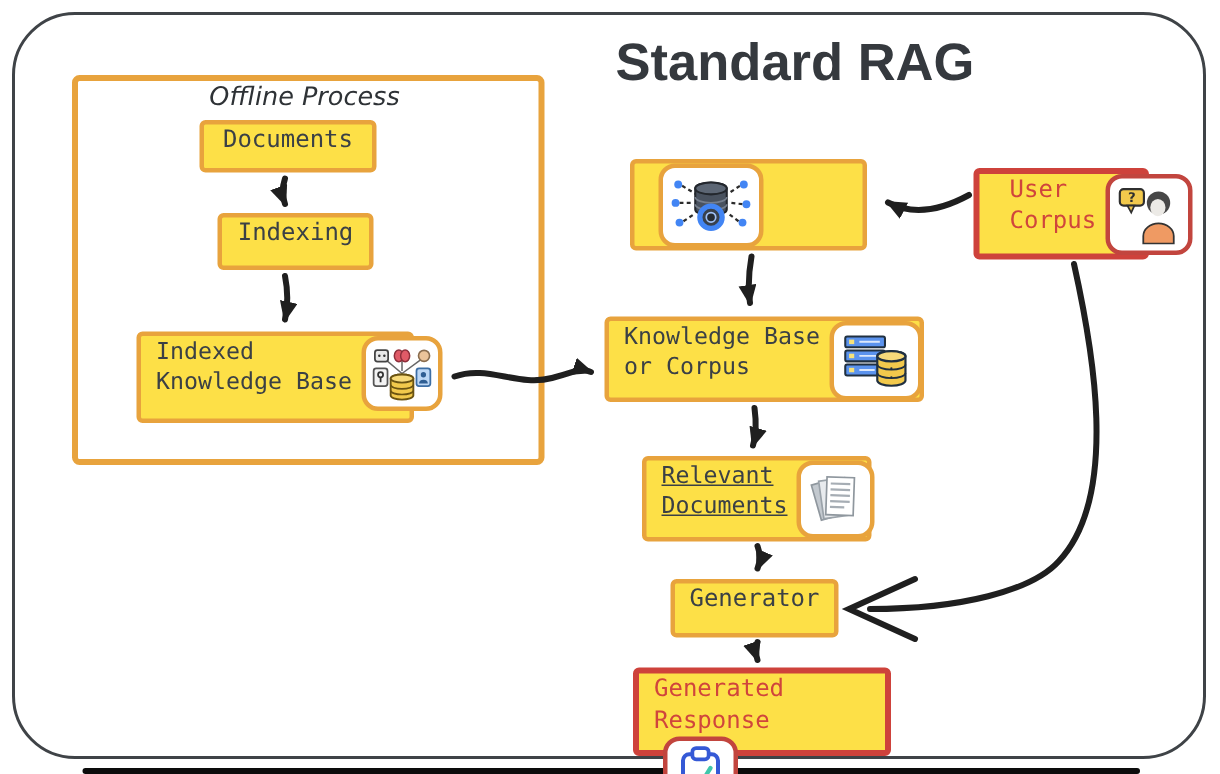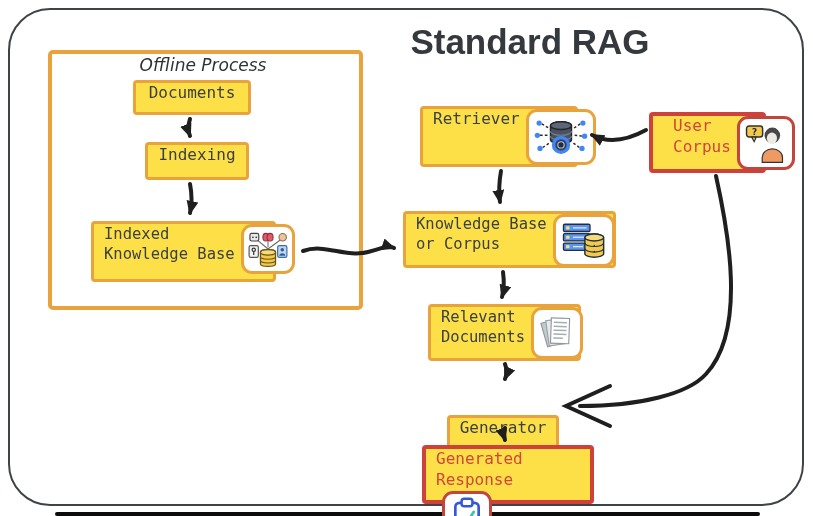--- a/index.html
+++ b/index.html
@@ -76,21 +76,20 @@
         <circle cx="42" cy="23" r="2.1" fill="#2f5e93"></circle>
         <path d="M38.5,30 a3.5,3 0 0 1 7,0 z" fill="#2f5e93"></path>
         <path d="M16,26 a9,3.2 0 0 1 18,0 v13.5 a9,3.2 0 0 1 -18,0 z" fill="#F2C94C" stroke="#6b5412" stroke-width="1.5"></path>
         <ellipse cx="25" cy="26" rx="9" ry="3.2" fill="#F7DA7A" stroke="#6b5412" stroke-width="1.5"></ellipse>
         <path d="M16,31 a9,3.2 0 0 0 18,0 M16,35.5 a9,3.2 0 0 0 18,0" fill="none" stroke="#6b5412" stroke-width="1.3"></path>
       </svg>
     </span>
   </div>
 
   <div class="node with-icon" style="left:420px;top:106px;width:158px;height:61px;">
-    <span class="lbl">Retriever</span>
     <span class="icon-chip" style="width:64px;height:50px;">
       <svg width="56" height="42" viewBox="0 0 64 48">
         <g stroke="#2b2b2b" stroke-width="1.7" stroke-dasharray="3 2.5" fill="none">
           <path d="M10,9 L20,15"></path>
             <path d="M8,22 L18,22"></path>
             <path d="M11,36 L20,30"></path>
           <path d="M54,9 L45,15"></path>
             <path d="M56,23 L47,22"></path>
             <path d="M53,36 L45,30"></path>
         </g>
@@ -153,21 +152,21 @@
         <path d="M29,20.5 a11,4 0 0 1 22,0 v19 a11,4 0 0 1 -22,0 z" fill="#F2C94C" stroke="#203040" stroke-width="1.7"></path>
         <ellipse cx="40" cy="20.5" rx="11" ry="4" fill="#F7DA7A" stroke="#203040" stroke-width="1.7"></ellipse>
         <path d="M29,27 a11,4 0 0 0 22,0 M29,33.5 a11,4 0 0 0 22,0" fill="none" stroke="#203040" stroke-width="1.4"></path>
         <circle cx="40" cy="30" r="0.9" fill="#203040"></circle>
           <circle cx="40" cy="37" r="0.9" fill="#203040"></circle>
       </svg>
     </span>
   </div>
 
   <div class="node with-icon" style="left:428px;top:304px;width:153px;height:57px;">
-    <span class="lbl" style="font-size:15.5px;">
+    <span class="lbl" style="font-size:15.5px;text-decoration:underline;">
       <span>Relevant</span><br>
       <span>Documents</span>
     </span>
     <span class="icon-chip" style="width:46px;height:46px;">
       <svg width="40" height="40" viewBox="0 0 46 46">
         <rect x="8" y="9" width="19" height="28" fill="#c3c9cf" stroke="#8f979e" stroke-width="1.3" transform="rotate(-16 17 23)"></rect>
         <rect x="12" y="7.5" width="20" height="29" fill="#e8ebee" stroke="#9aa2a9" stroke-width="1.3" transform="rotate(-8 22 22)"></rect>
         <g transform="rotate(2 27 21)">
           <rect x="16" y="6" width="21" height="29" fill="#ffffff" stroke="#8f979e" stroke-width="1.3"></rect>
           <g stroke="#a6adb4" stroke-width="1.7">
@@ -175,21 +174,21 @@
               <line x1="19" y1="15.5" x2="34" y2="15.5"></line>
             <line x1="19" y1="20" x2="34" y2="20"></line>
               <line x1="19" y1="24.5" x2="34" y2="24.5"></line>
             <line x1="19" y1="29" x2="30" y2="29"></line>
           </g>
         </g>
       </svg>
     </span>
   </div>
 
-  <div class="node" style="left:447px;top:386px;width:112px;height:39px;margin-top:29px;">
+  <div class="node" style="left:447px;top:386px;width:112px;height:39px;">
     <span class="lbl">Generator</span>
   </div>
 
   <div class="node red with-icon" style="left:422px;top:445px;width:172px;height:59px;border-width:4.5px;flex-direction:column;">
     <span class="lbl" style="font-size:16px;">
       <span>Generated</span><br>
       <span>Response</span>
     </span>
     <span class="icon-chip red" style="width:44px;height:47px;">
       <svg width="34" height="40" viewBox="0 0 40 48">

